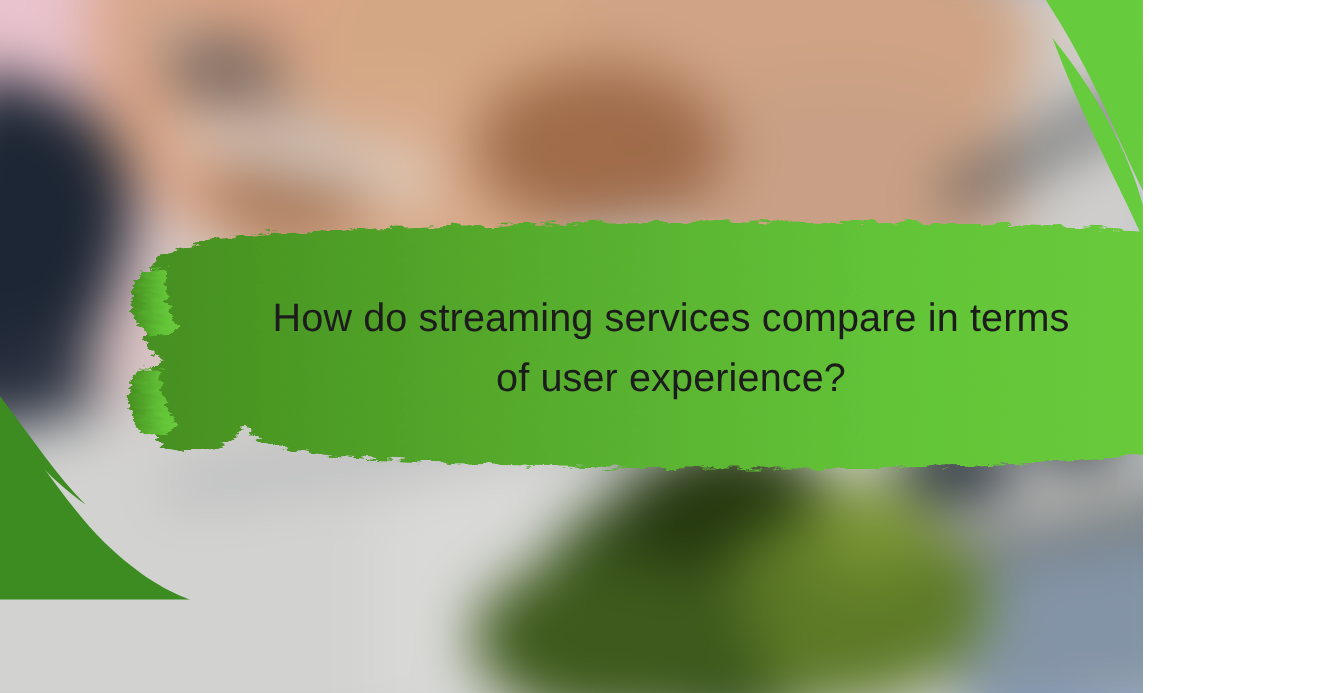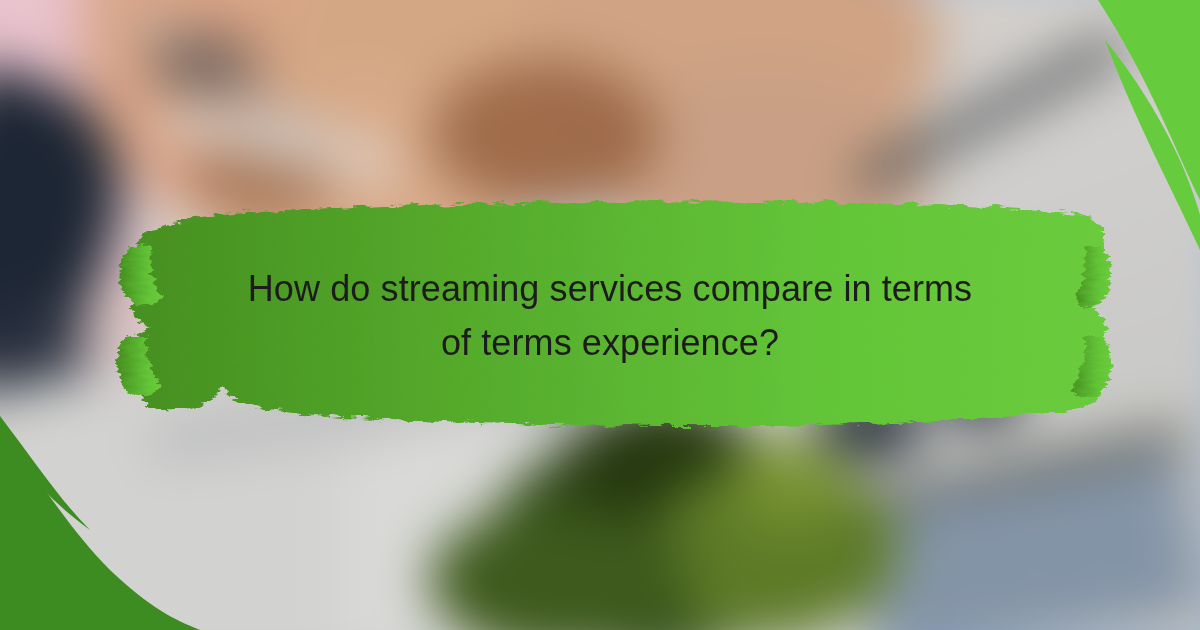--- a/index.html
+++ b/index.html
@@ -7,21 +7,21 @@
     margin: 0;
     padding: 0;
     background: #ffffff;
   }
   body {
     font-family: "Liberation Sans", sans-serif;
   }
 
   .card {
     position: relative;
-    width: 1200px;
+    width: 1039px;
     height: 630px;
     overflow: hidden;
     background: #3b82f6;
   }
 
   
   .photo {
     position: absolute;
     inset: -40px;
     overflow: hidden;
@@ -296,16 +296,16 @@
         <path d="M996 60 C1008 74 1010 98 1000 114 C990 126 976 124 970 114
                  C980 98 984 78 980 60 Z" fill="url(#bannerGrad)"></path>
         <path d="M998 150 C1010 164 1010 190 998 204 C988 216 972 214 966 202
                  C978 188 984 168 980 150 Z" fill="url(#bannerGrad)"></path>
       </g>
     </svg>
   </div>
 
   <div class="banner-text">
     <span class="line">How do streaming services compare in terms</span>
-    <span class="line">of terms experience?</span>
+    <span class="line">of user experience?</span>
   </div>
 
 </div>
 
 </body></html>

